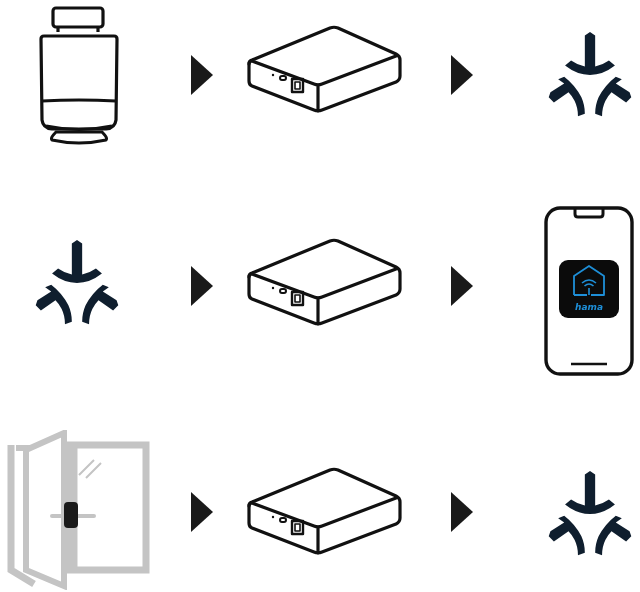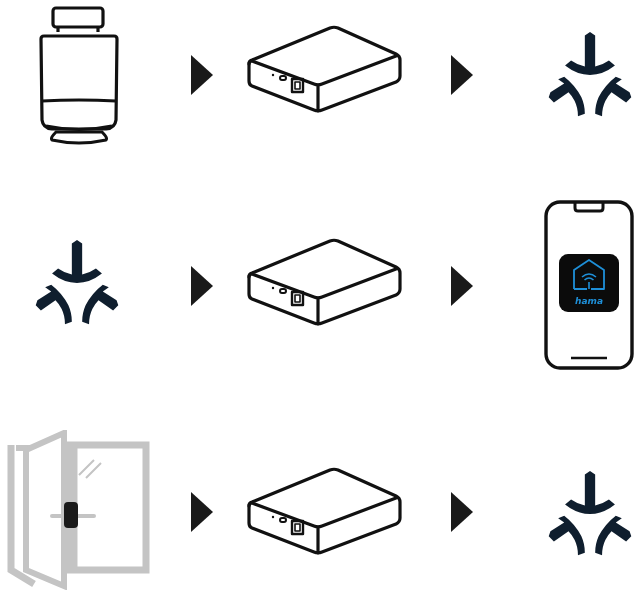--- a/index.html
+++ b/index.html
@@ -89,21 +89,21 @@
   <span class="hidden-label">Hub / gateway</span>
   <svg width="160" height="90">
       <use href="#hub"></use>
     </svg>
 </div>
 <div class="item" style="left:451px;top:266px;width:22px;height:40px;">
     <svg width="22" height="40">
       <use href="#arrow"></use>
     </svg>
   </div>
-<div class="item" style="left:542px;top:198px;width:94px;height:174px;">
+<div class="item" style="left:542px;top:204px;width:94px;height:174px;">
   <span class="hidden-label">Smartphone with Hama app</span>
   <svg width="94" height="174" viewBox="0 0 94 174">
     <rect x="4" y="4" width="86" height="166" rx="14" fill="#fff" stroke="#111" stroke-width="3.4"></rect>
     <path d="M33 5 L33 10 Q33 13 36 13 L58 13 Q61 13 61 10 L61 5" fill="none" stroke="#111" stroke-width="3"></path>
     <path d="M29 160 L65 160" stroke="#111" stroke-width="2.6"></path>
     <g>
       <rect x="17" y="56" width="60" height="58" rx="9" fill="#0b0b0b"></rect>
       <path d="M32 91 L32 72 L47 62 L62 72 L62 91 L49 91 M45 91 L32 91" fill="none" stroke="#1e8fd8" stroke-width="1.8" stroke-linejoin="round"></path>
       <path d="M40 79 Q47 73 54 79 M42.5 82 Q47 78 51.5 82" fill="none" stroke="#1e8fd8" stroke-width="1.6"></path>
       <path d="M47 84 L47 91" stroke="#1e8fd8" stroke-width="1.6"></path>

